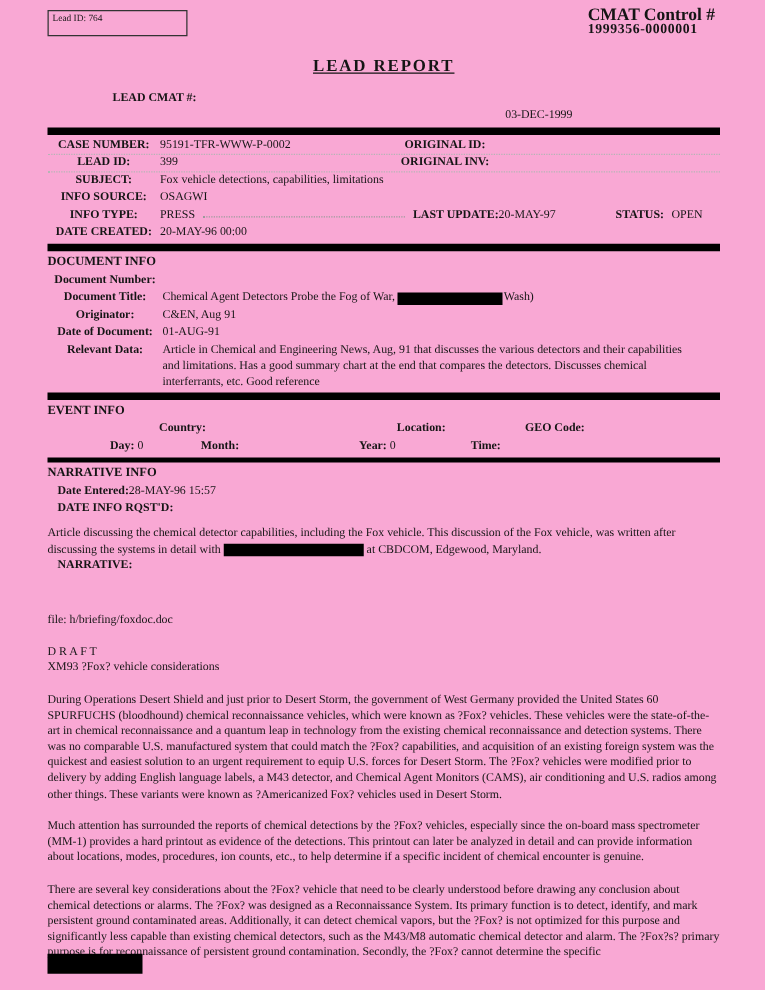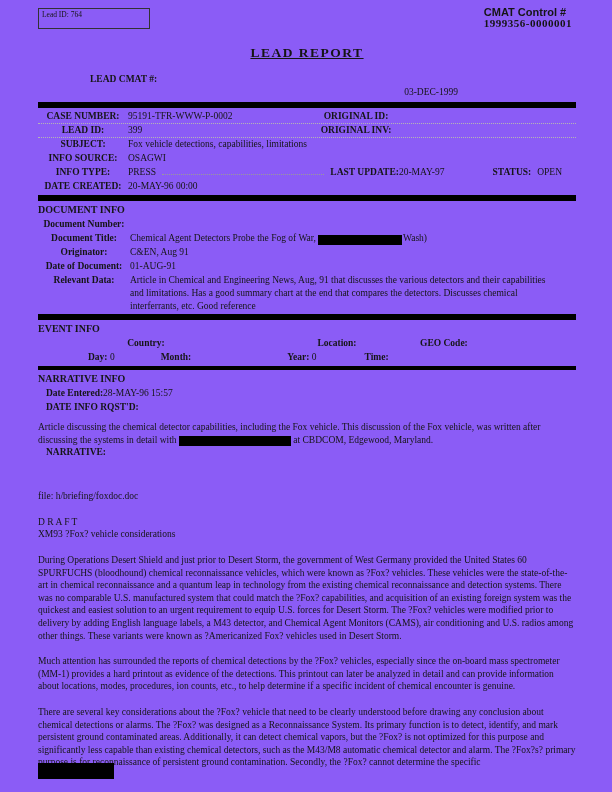--- a/index.html
+++ b/index.html
@@ -1,29 +1,29 @@
 <!DOCTYPE html>
 <html><head>
 <meta charset="utf-8">
 <style>
   * { box-sizing: border-box; }
   html,body { margin:0; padding:0; background:#ffffff; }
   .page {
     width:612px; height:792px; position:relative; overflow:hidden;
-    background:#8b5cf6; color:#151515;
+    background:#f9a8d4; color:#151515;
     font-family:"Liberation Serif", serif;
     font-size:9.5px; line-height:13px;
   }
   .content { padding:8px 36px 0 38px; }
 
   
   .top-row { display:flex; justify-content:space-between; align-items:flex-start; height:34px; }
   .leadid-box { border:1px solid #333; width:112px; height:21px; padding:1px 3px; font-size:7.5px; line-height:9px; }
   .cmat-stamp { text-align:left; padding-right:4px; }
-  .cmat-label { font-weight:bold; font-size:11px; line-height:9px; font-family:Liberation Sans, sans-serif; }
+  .cmat-label { font-weight:bold; font-size:14px; line-height:9px; font-family:Liberation Serif, serif; }
   .cmat-number { font-weight:bold; font-size:11px; line-height:12px; letter-spacing:0.5px;font-family:Liberation Serif, serif; }
 
   .title { text-align:center; font-weight:bold; font-size:13.5px; letter-spacing:1.5px; text-decoration:underline; margin:4px 0 14px 0; }
 
   .leadcmat { display:flex; margin-bottom:3px;flex-direction:column; }
   .leadcmat .lab { font-weight:bold; margin-left:52px; }
   .leadcmat .val { margin-left:auto; margin-right:118px; }
 
   .bar { height:6px; background:#000; margin:1px 0 2px 0; }
   .bar.thin { height:4px; }
@@ -49,21 +49,21 @@
   .docrow .label { width:92px; flex:none; }
   .docrow .val { flex:1; }
 
   .evrow1 { display:flex; min-height:14px; }
   .ev-c { width:216px; }
   .ev-l { width:166px; }
   .evrow2 { display:flex; min-height:14px; }
   .evrow2 .p1 { margin-left:50px; }
   .evrow2 .p2 { margin-left:46px; }
   .evrow2 .p3 { margin-left:96px; }
-  .evrow2 .p4 { margin-left:48px; }
+  .evrow2 .p4 { margin-left:60px; }
 
   .nv-ind { padding-left:8px; }
   .para { margin:0; line-height:12.6px; text-align:left; }
   .gap-s { height:6px; } .gap-m { height:13px; } .gap-l { height:30px; }
 
   .stamp-bottom { position:absolute; left:38px; bottom:13px; width:76px; height:16px; background:#000; }
 </style>
 </head>
 <body>
 

